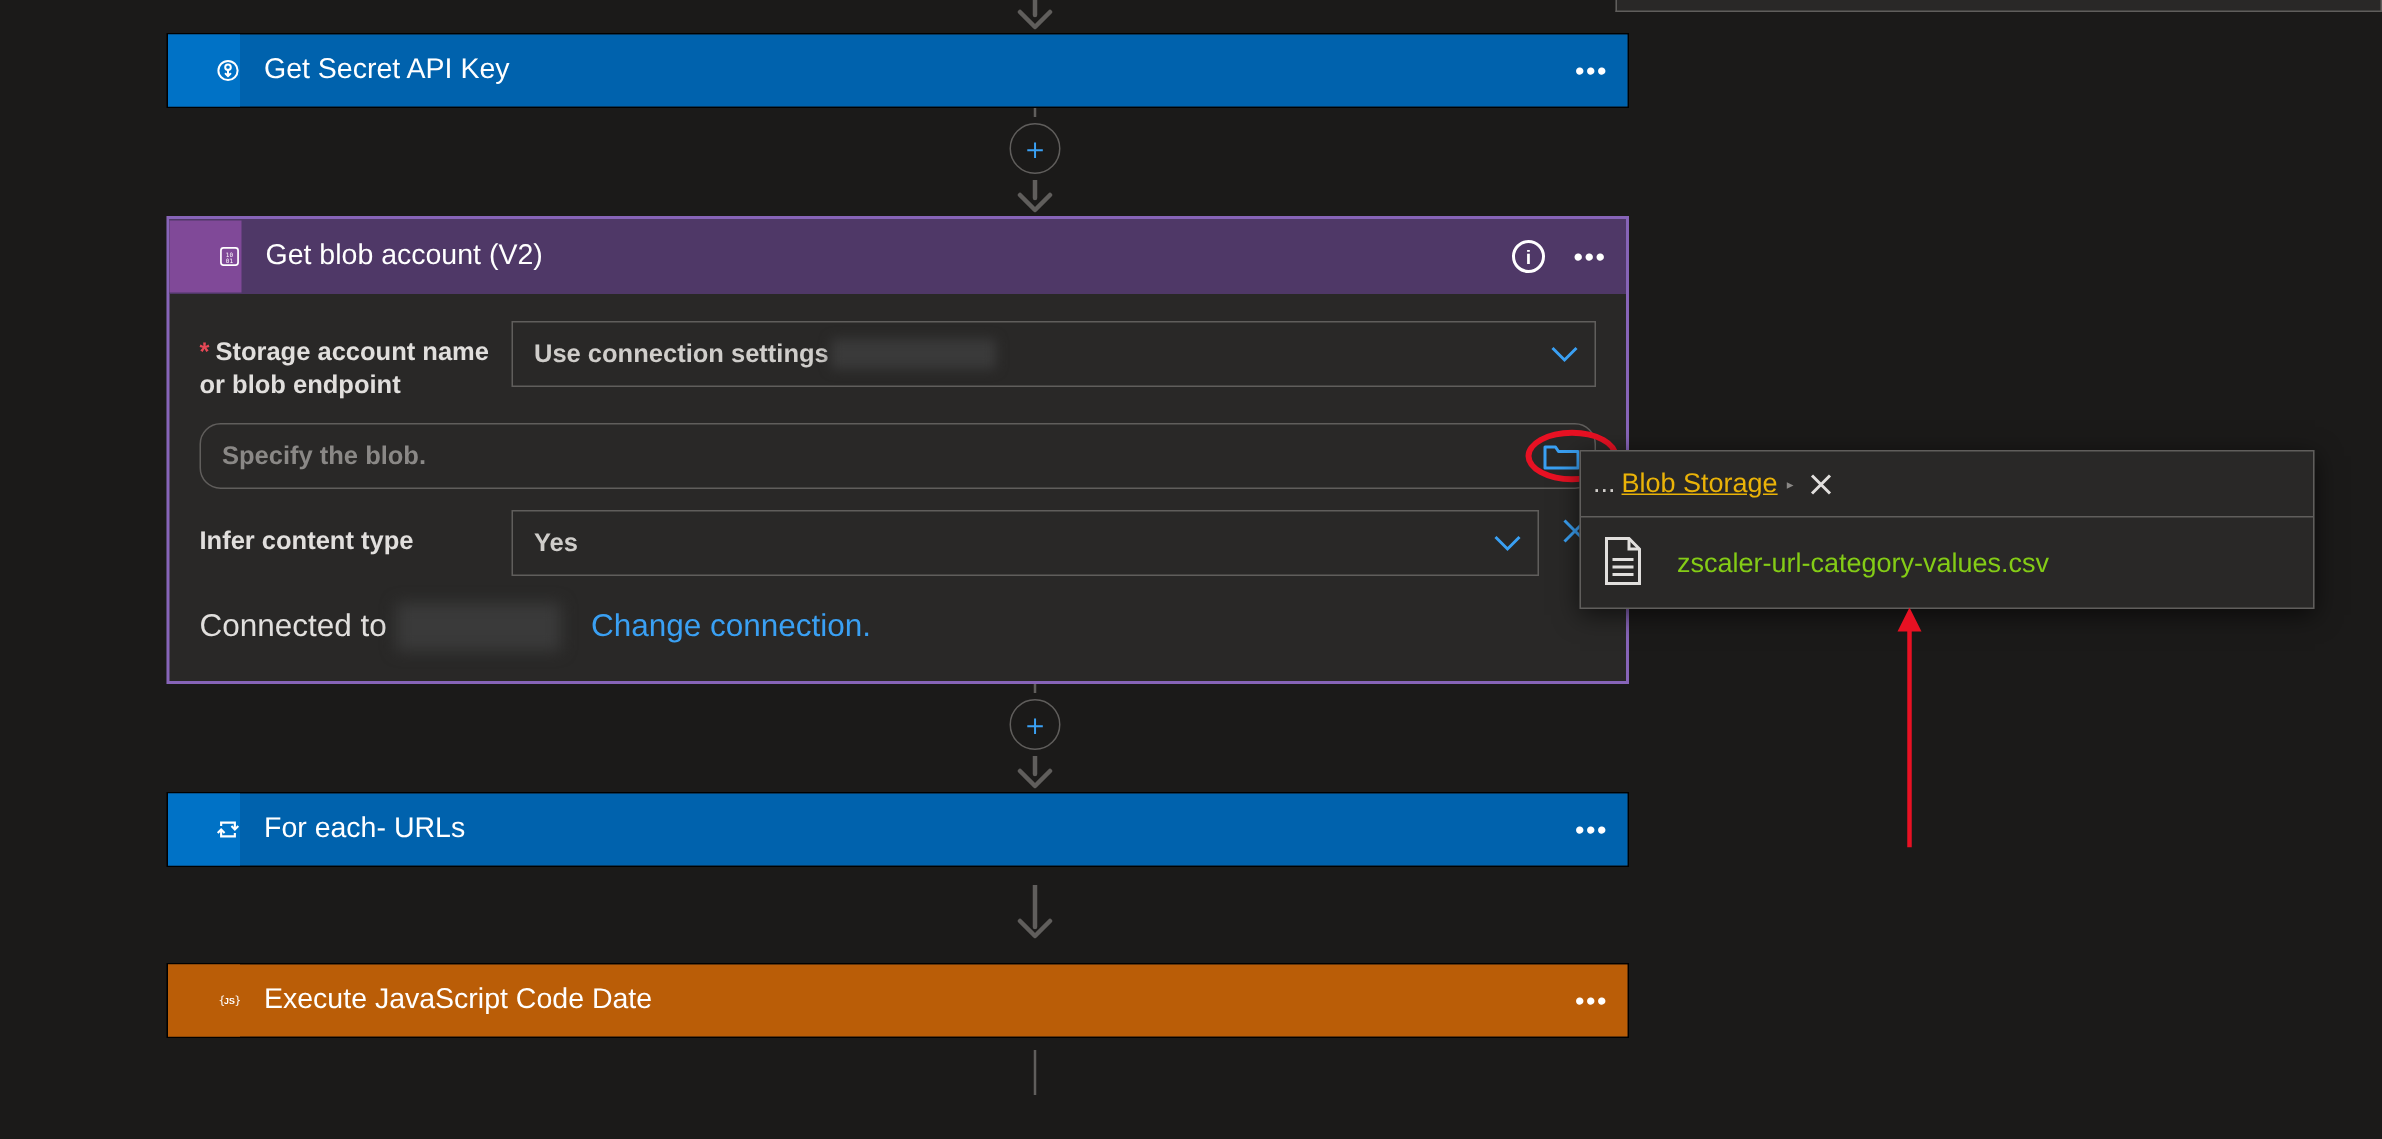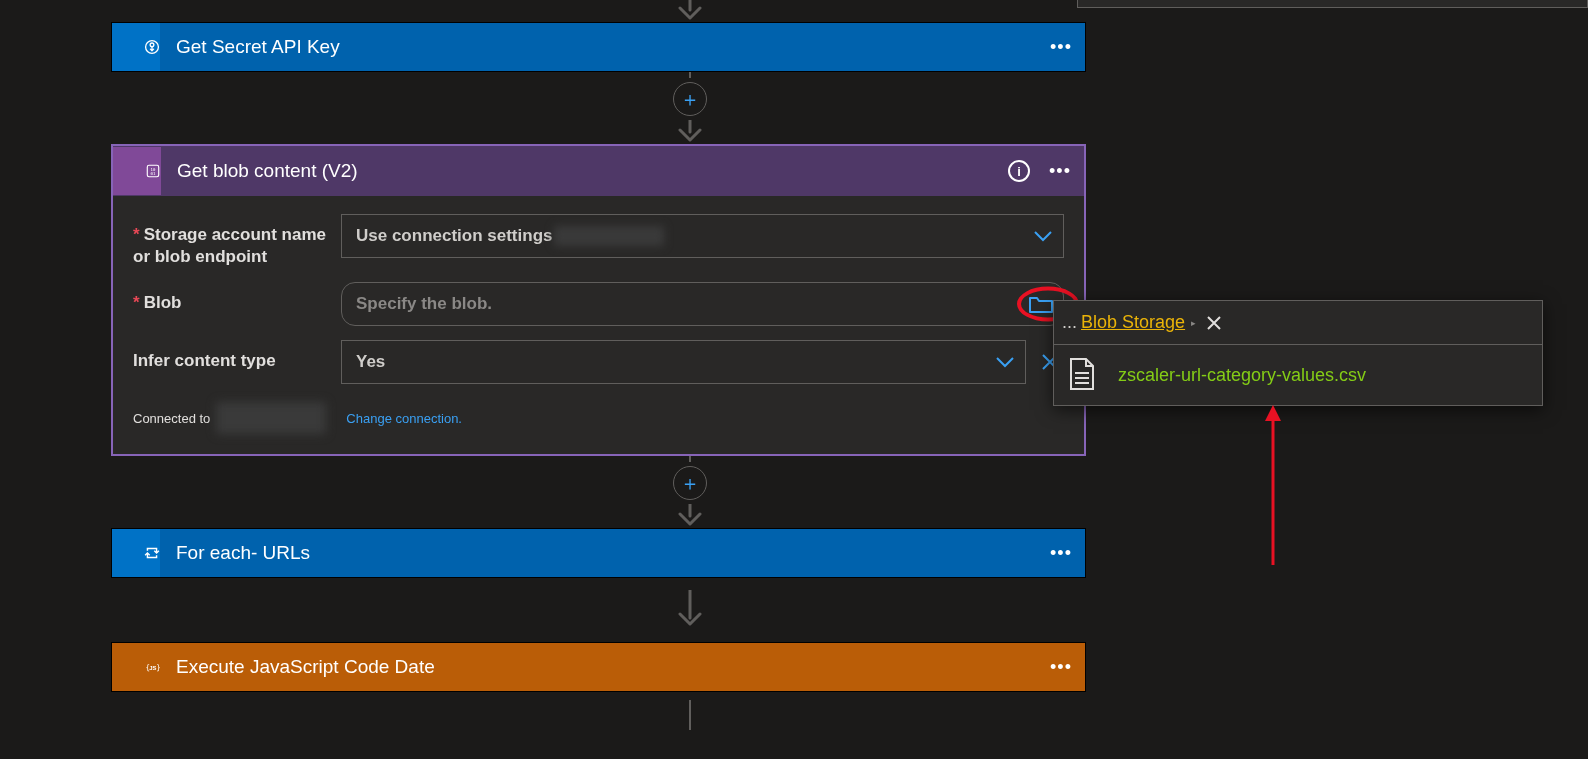--- a/index.html
+++ b/index.html
@@ -37,42 +37,42 @@
 
   
   .card-blob { border: 2px solid #8764b8; background: #292827; }
   .card-blob .card-header { background: #4f3867; height: 50px; }
   .card-blob .card-icon { background: #804998; width: 48px; }
   .card-body { padding: 18px 20px 20px 20px; }
 
   .form-row { display: flex; align-items: flex-start; margin-bottom: 14px; font-weight: bold; }
   .form-label { width: 208px; font-size: 17px; color: #e1dfdd; padding-top: 10px; line-height: 1.3; }
   .form-label .req { color: #e74856; margin-right: 4px; }
-  .form-control-wrap { flex: 1; display: flex; align-items: center; }
+  .form-control-wrap { flex: 1; display: flex; }
   .form-control {
     flex: 1; height: 44px; background: #292827; border: 1px solid #605e5c;
     display: flex; align-items: center; padding: 0 10px 0 14px; font-size: 17px; color: #cfcdca;
     position: relative; cursor: pointer;
   }
   .form-control.dropdown .chev { margin-left: auto; color: #3aa0f3; }
   .blob-control { cursor: text; border-radius: 14px; }
   .blob-folder {
     position: absolute; right: 8px; top: 50%; transform: translateY(-50%);
     width: 28px; height: 24px; display: flex; align-items: center; justify-content: center;
     color: #3aa0f3; cursor: pointer;
   }
   .red-ring {
     position: absolute; right: -16px; top: 50%; transform: translateY(-50%);
     width: 62px; height: 35px; border: 4px solid #e81123; border-radius: 50%/50%;
     pointer-events: none;
   }
   .redacted-inline { display:inline-block; width:110px; height:20px; filter: blur(4px); background:#3a3a3a; margin-left:2px; vertical-align:middle; border-radius:2px;}
   .clear-btn { width: 28px; height: 28px; margin-left: 10px; display: flex; align-items: center; justify-content: center; color: #3aa0f3; cursor: pointer; font-size: 18px; }
 
-  .connected-row { display: flex; align-items: center; margin-top: 18px; font-size: 13px; }
+  .connected-row { display: flex; align-items: center; margin-top: 18px; font-size: 21px; }
   .connected-row .lbl { color: #e1dfdd; margin-right: 6px; }
   .redacted-box { width: 110px; height: 32px; filter: blur(5px); background:#3a3a3a; border-radius:2px; margin-right: 20px;}
   .link { color: #3aa0f3; cursor: pointer; }
 
   
   .card-foreach .card-header { background: #0062ad; }
   .card-foreach .card-icon { background: #0072c6; }
   .card-foreach { background: #c2410c; }
 
   
@@ -147,21 +147,21 @@
 
     <div class="card card-blob">
       <div class="card-header">
         <div class="card-icon">
           <svg width="28" height="28" viewBox="0 0 28 28">
             <rect x="4" y="4" width="20" height="20" rx="3" fill="none" stroke="#fff" stroke-width="2"></rect>
             <text x="14" y="14" font-size="7" fill="#fff" text-anchor="middle" font-family="monospace">10</text>
             <text x="14" y="21" font-size="7" fill="#fff" text-anchor="middle" font-family="monospace">01</text>
           </svg>
         </div>
-        <div class="card-title"><span>Get blob content (V2)</span></div>
+        <div class="card-title"><span>Get blob account (V2)</span></div>
         <div class="card-info">i</div>
         <div class="card-kebab">•••</div>
       </div>
       <div class="card-body">
 
         <div class="form-row">
           <div class="form-label"><span class="req">*</span><span>Storage account name or blob endpoint</span></div>
           <div class="form-control-wrap">
             <div class="form-control dropdown">
               <span>Use connection settings</span>
@@ -169,21 +169,20 @@
               <span class="chev">
                 <svg width="20" height="14" viewBox="0 0 20 14">
                     <path d="M2 3 L10 11 L18 3" stroke="#3aa0f3" stroke-width="2" fill="none"></path>
                   </svg>
               </span>
             </div>
           </div>
         </div>
 
         <div class="form-row">
-          <div class="form-label" style="padding-top:10px"><span class="req">*</span><span>Blob</span></div>
           <div class="form-control-wrap">
             <div class="form-control blob-control" style="position:relative;">
               <span style="color:#8a8886">Specify the blob.</span>
               <span class="blob-folder">
                 <svg width="26" height="20" viewBox="0 0 26 20">
                   <path d="M2 4 L9 4 L11 7 L24 7 L24 18 L2 18 Z" fill="none" stroke="#3aa0f3" stroke-width="2" stroke-linejoin="round"></path>
                 </svg>
               </span>
               <span class="red-ring"></span>
             </div>

